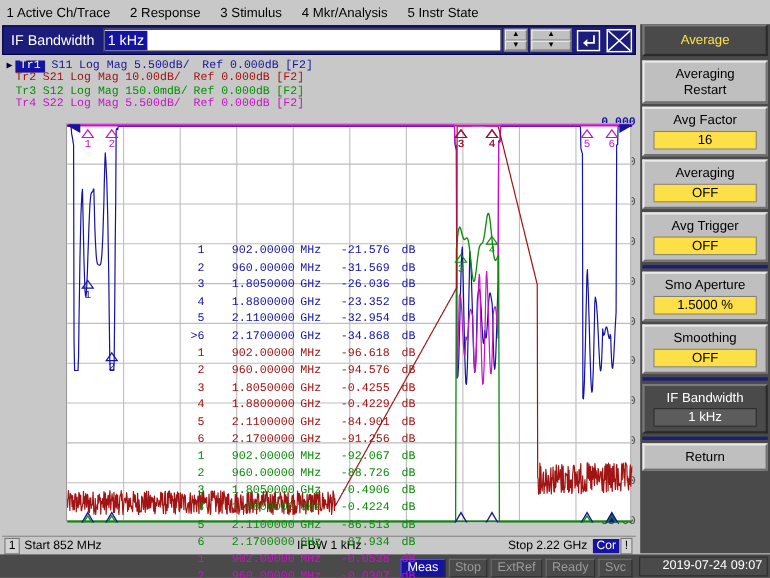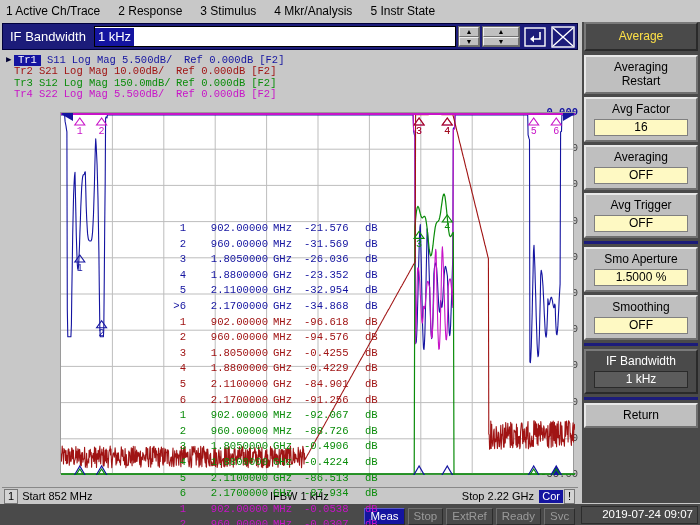--- a/index.html
+++ b/index.html
@@ -128,21 +128,21 @@
     font-family: "Liberation Mono", monospace;
     font-size: 10.6px;
     line-height: 15.6px;
     white-space: pre;
     z-index: 5;
   }
   #readout .mrow { display: block; }
   .m-idx { display: inline-block; width: 24px; text-align: right; }
   .m-freq { display: inline-block; width: 82px; text-align: right; }
   .m-unit { display: inline-block; width: 36px; text-align: left; padding-left:5px;}
-  .m-val { display: inline-block; width: 56px; text-align: left; }
+  .m-val { display: inline-block; width: 56px; text-align: center; }
   .m-db { display: inline-block; width: 26px; text-align: left; padding-left:5px;}
 
   
   #chanbar {
     position: absolute; left: 2px; top: 487px; width: 576px; height: 17px;
     background: #c8c8c8;
     border-top: 1px solid #888;
     display: flex; align-items: center;
     font-size: 11px; color: #000;
   }
@@ -188,21 +188,21 @@
     margin-bottom: 4px;
   }
   .sk.dark {
     background: #4a4a4a; color: #ffffff;
     border-top-color: #7a7a7a; border-left-color: #7a7a7a;
     border-right-color: #2a2a2a; border-bottom-color: #2a2a2a;
   }
   .sk .sk-label { line-height: 14px; }
   .sk .sk-value {
     margin: 3px 6px 0 6px;
-    background: #fef9c3;
+    background: #fde047;
     border: 1px solid #808080;
     font-size: 12px; line-height: 15px;
     color: #000;
   }
   .sk.dark .sk-value { background: #5c5c5c; border-color: #2a2a2a; color:#fff;}
   .sk-sep {
     height: 3px; margin: 2px 2px 3px 2px;
     background: #1c1c7a;
   }
 

